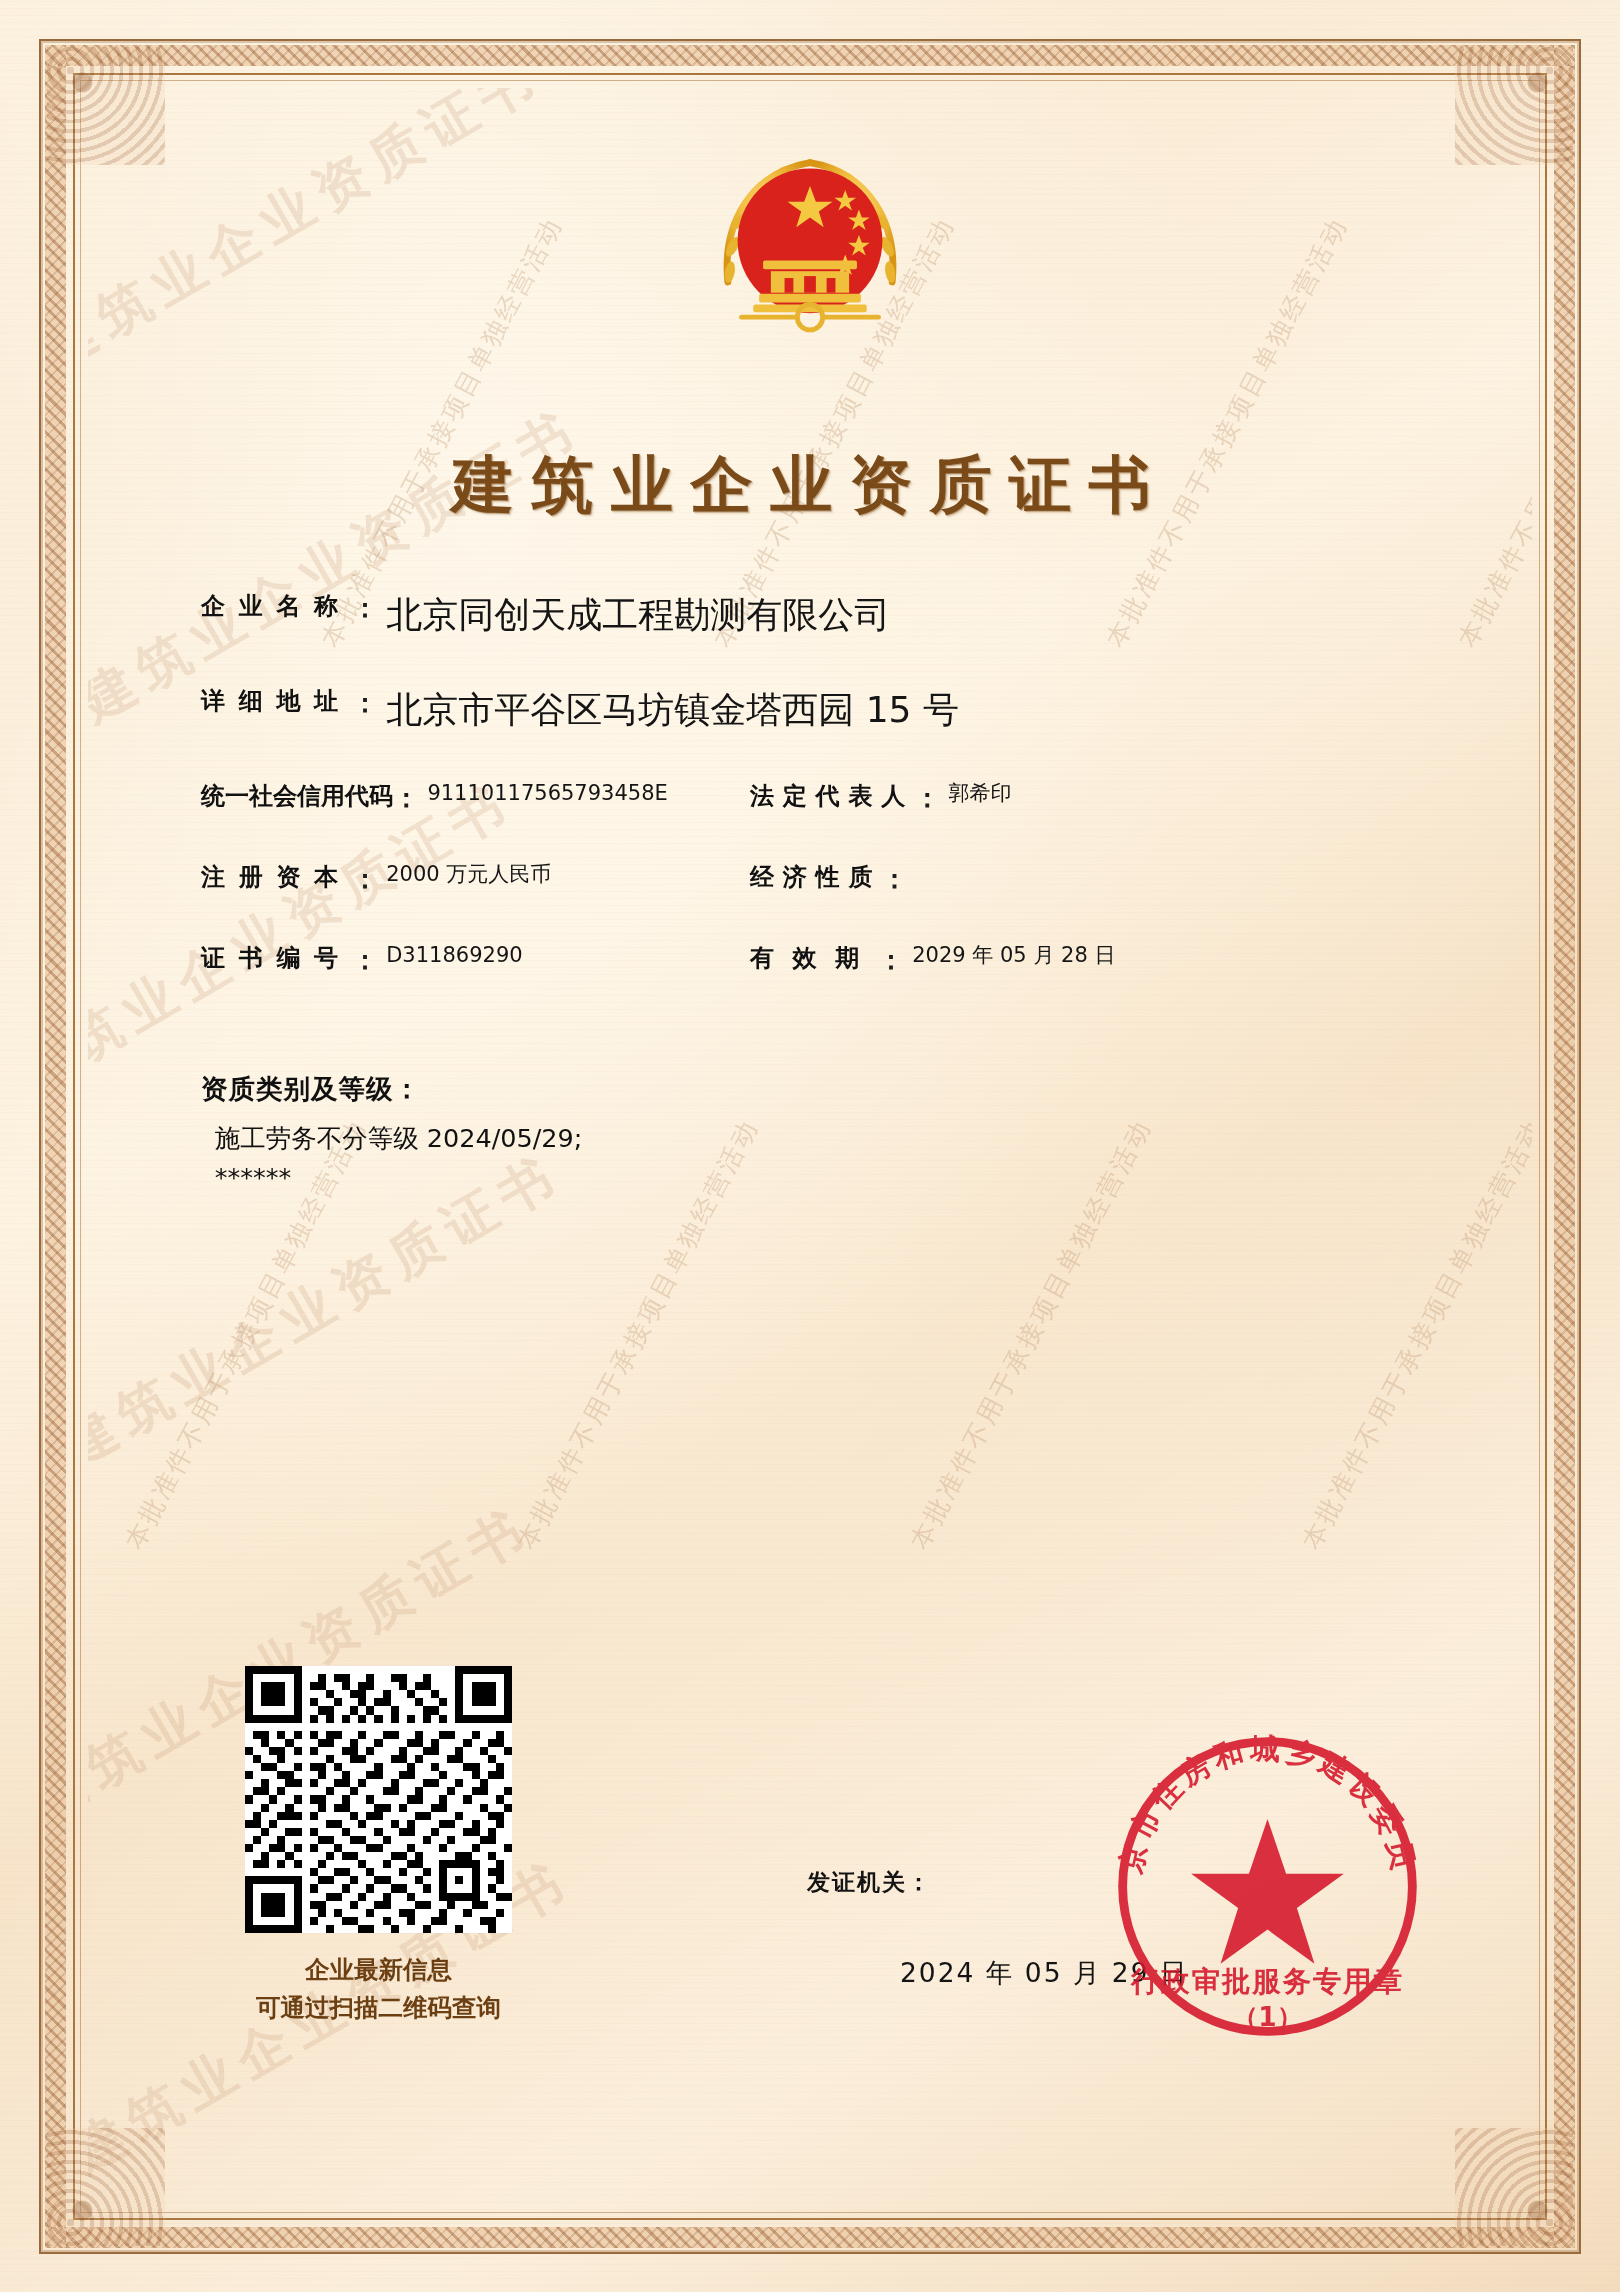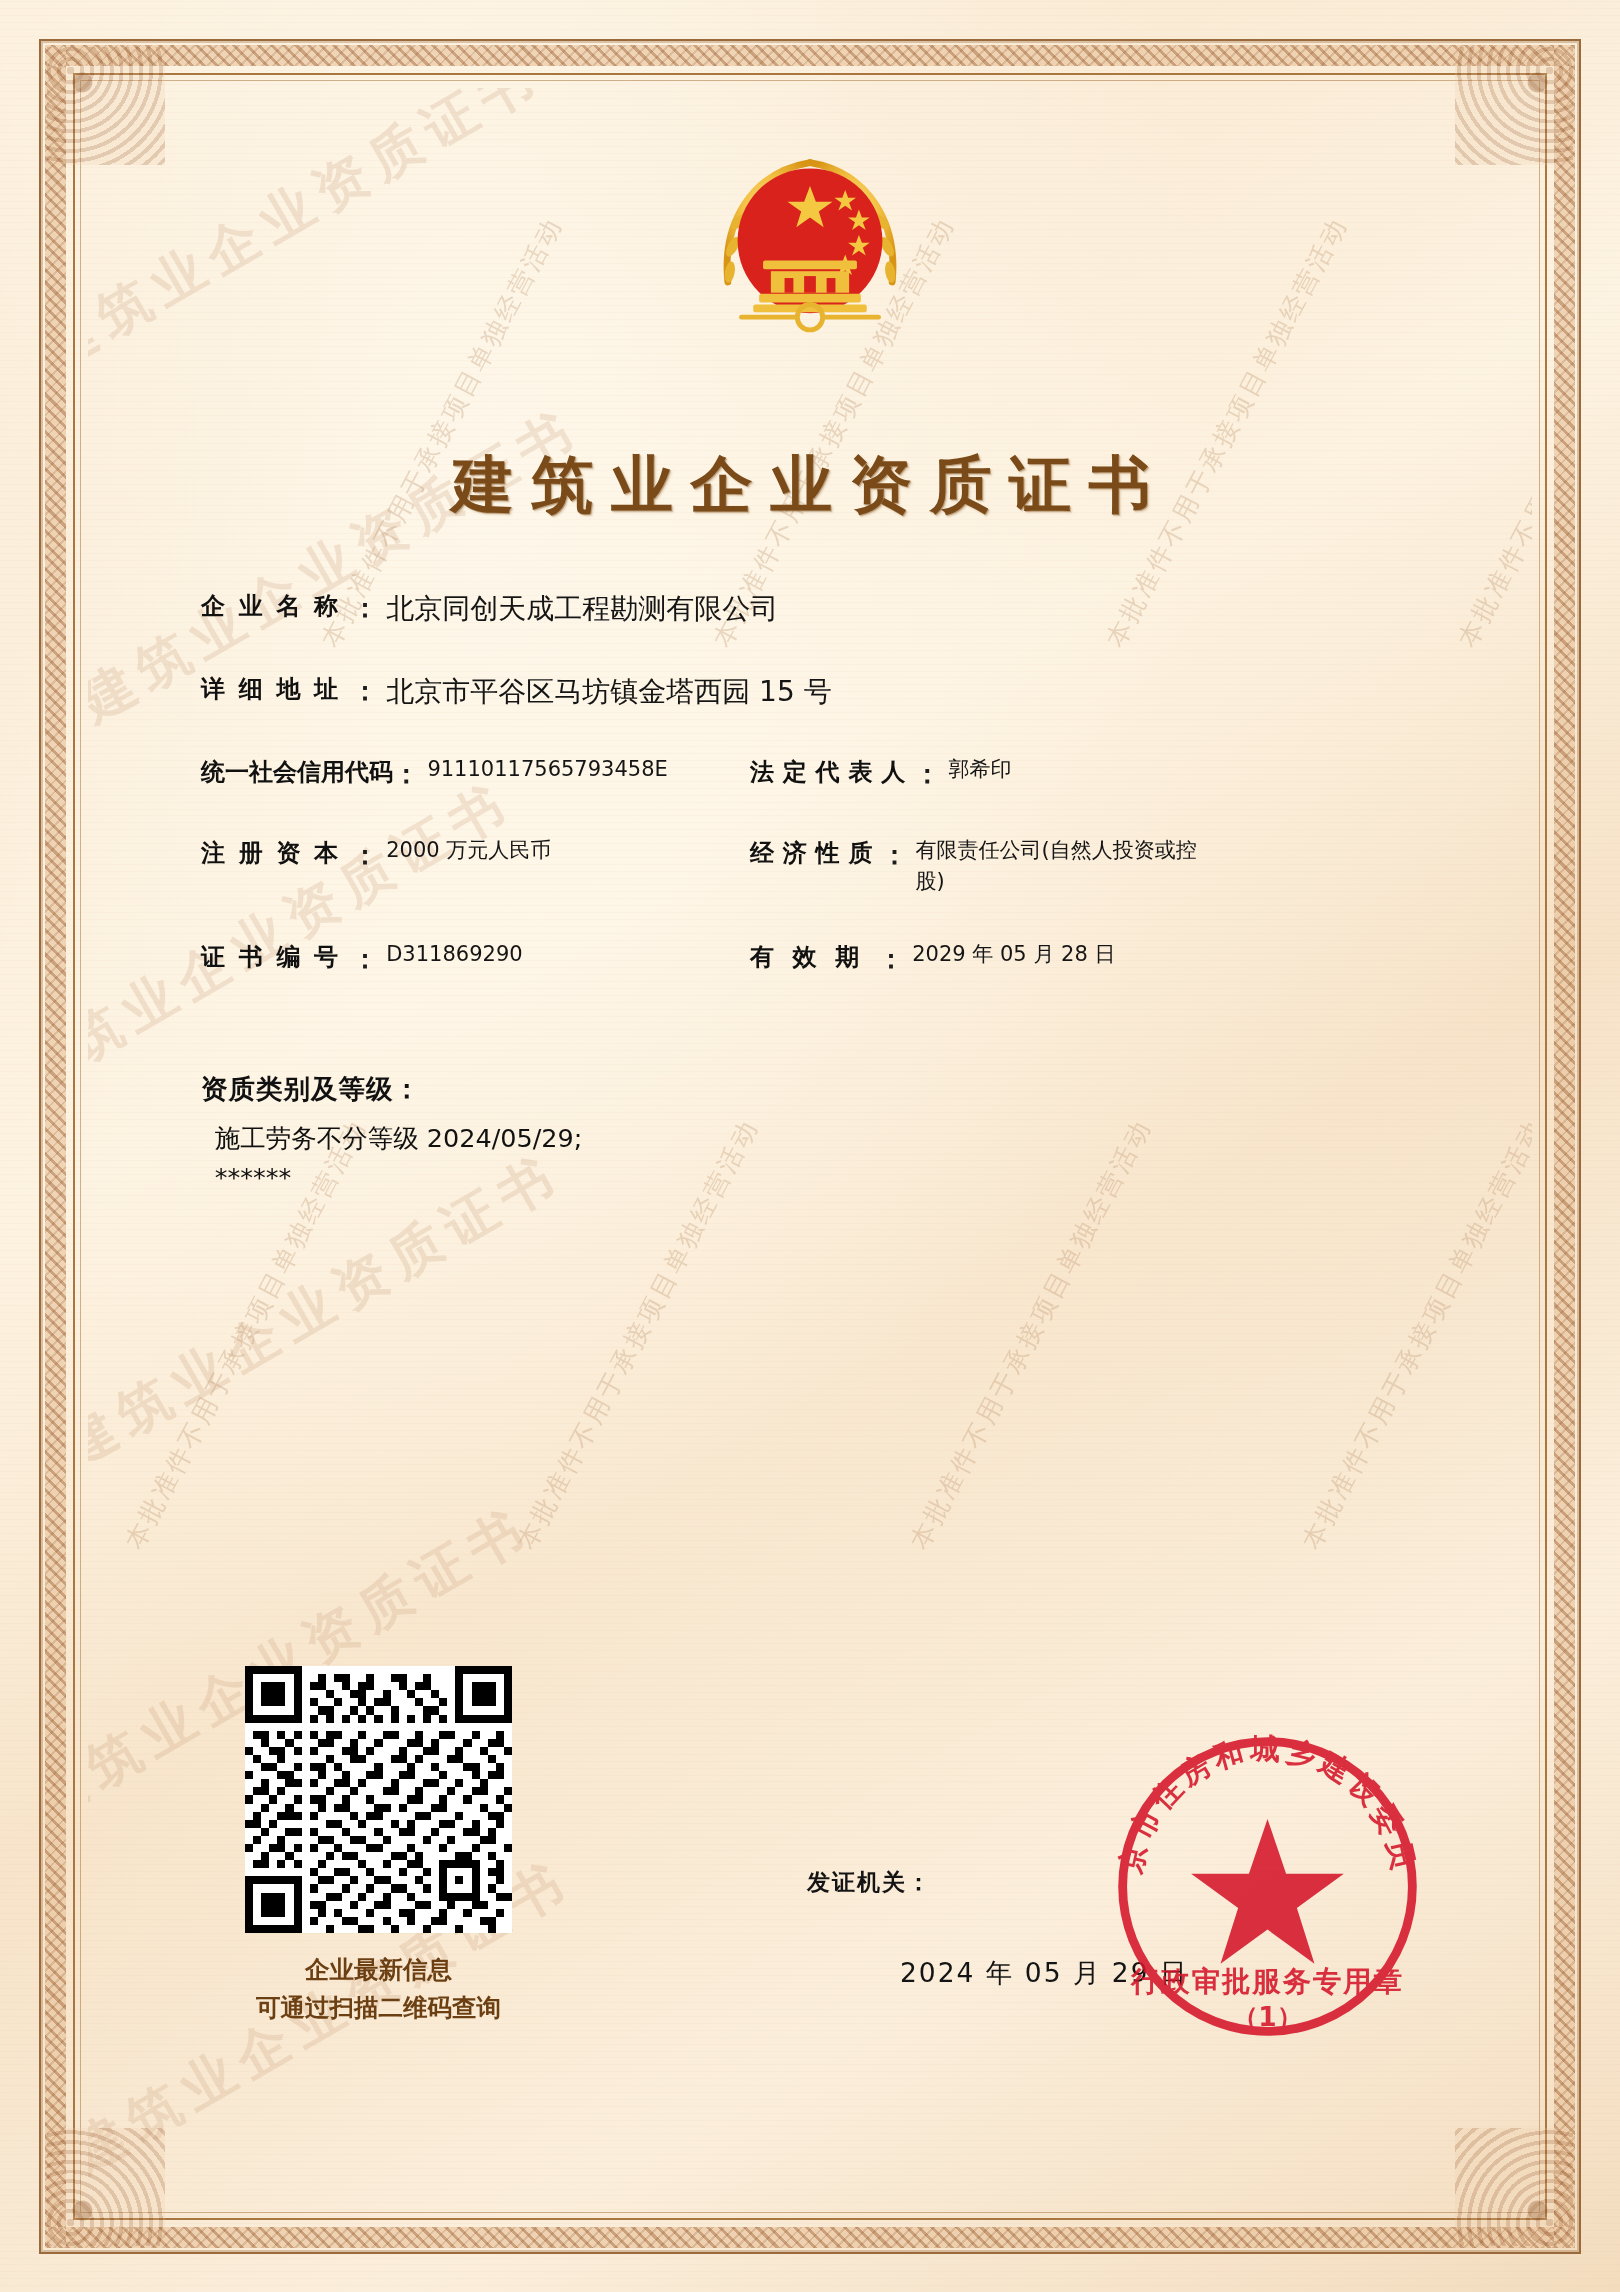--- a/index.html
+++ b/index.html
@@ -148,21 +148,21 @@
     font-weight: 700;
     margin: 0 2px 0 0;
     line-height: 1.5;
   }
   .val {
     font-size: 21px;
     color: #151515;
     line-height: 1.5;
     padding-left: 5.9px;
   }
-  .val.big { font-size: 28px; }
+  .val.big { font-size: 36px; }
 
   .qual {
     position: absolute;
     left: 201px;
     top: 1071px;
     color: #111;
   }
   .qual-title {
     font-size: 26.5px;
     font-weight: 700;
@@ -366,21 +366,20 @@
 
     <div class="row">
       <div class="cell left">
         <span class="lab spread6">注册资本</span>
         <span class="colon">：</span>
         <span class="val">2000 万元人民币</span>
       </div>
       <div class="cell right" style="max-width:461px;">
         <span class="lab spread5" style="flex:0 0 auto;">经济性质</span>
         <span class="colon">：</span>
-        <span class="val">有限责任公司(自然人投资或控股)</span>
       </div>
     </div>
 
     <div class="row">
       <div class="cell left">
         <span class="lab spread6">证书编号</span>
         <span class="colon">：</span>
         <span class="val">D311869290</span>
       </div>
       <div class="cell right">

